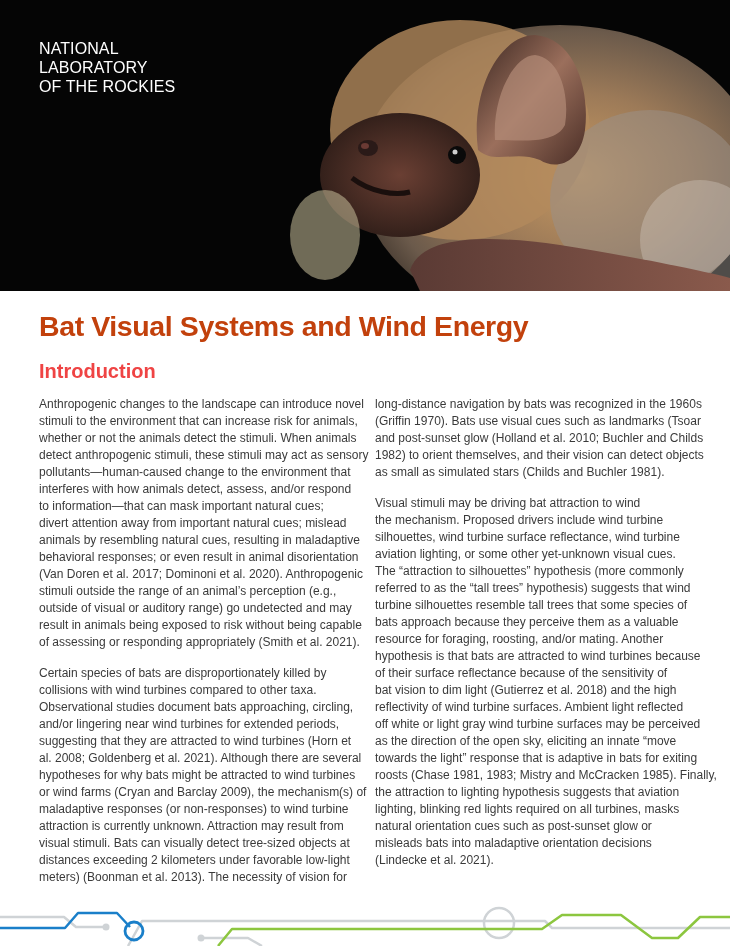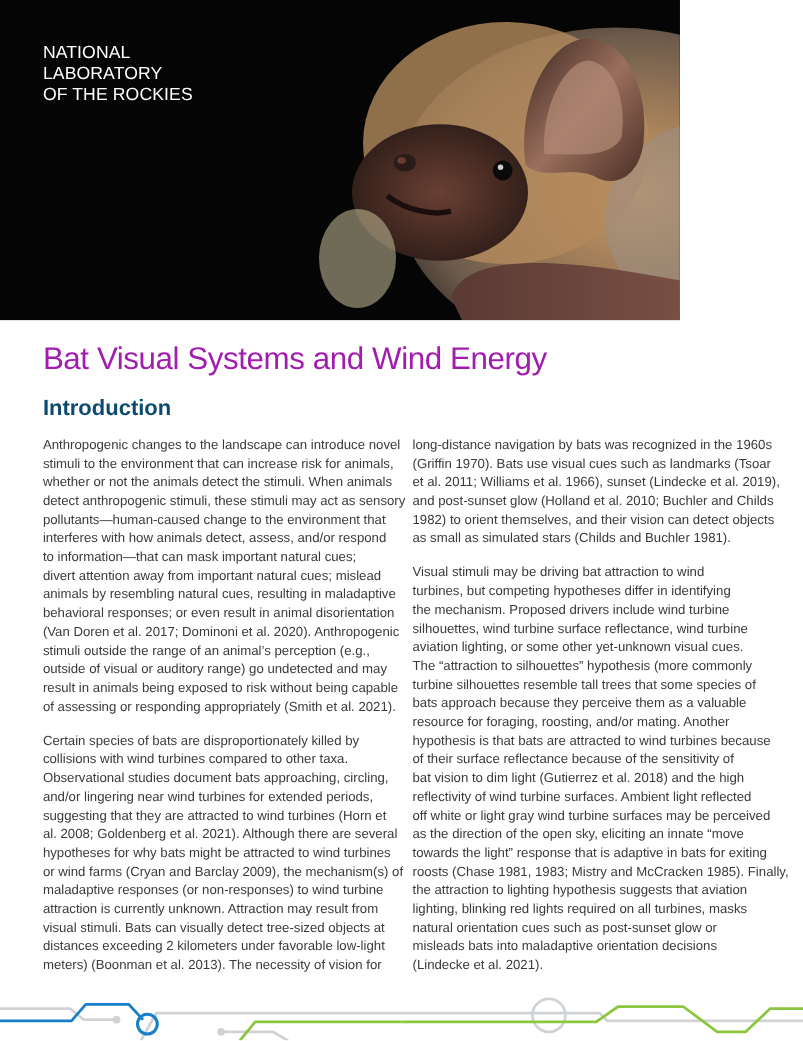--- a/index.html
+++ b/index.html
@@ -2,38 +2,38 @@
 <html><head>
 <meta charset="utf-8">
 <style>
   html, body { margin: 0; padding: 0; }
   body {
     width: 730px; height: 946px; overflow: hidden; position: relative;
     background: #ffffff; color: #2b2b2b;
     font-family: "Liberation Sans", "DejaVu Sans", sans-serif;
   }
   .hero {
-    position: absolute; left: 0; top: 0; width: 618px; height: 291px;
+    position: absolute; left: 0; top: 0; width: 730px; height: 291px;
     background: #050505; overflow: hidden;
   }
   .hero svg { position: absolute; left: 0; top: 0; }
   .org-name {
     position: absolute; left: 39px; top: 39px;
     color: #ffffff; font-size: 16px; line-height: 19px; letter-spacing: 0.1px;
     font-family: "Liberation Sans", sans-serif; text-transform: uppercase;
   }
   .org-name div { white-space: nowrap; }
   .title {
     position: absolute; left: 39px; top: 310px; margin: 0;
-    font-size: 28.5px; font-weight: normal; color: #a21caf; letter-spacing: -0.4px;
+    font-size: 28.5px; font-weight: bold; color: #c2410c; letter-spacing: -0.4px;
     white-space: nowrap;
   }
   .section-heading {
     position: absolute; left: 39px; top: 360px; margin: 0;
-    font-size: 20px; font-weight: bold; color: #0c4a6e; white-space: nowrap;
+    font-size: 20px; font-weight: bold; color: #ef4444; white-space: nowrap;
   }
   .col {
     position: absolute; top: 396px; font-size: 12px; line-height: 17px; color: #3a3a3a;
   }
   .col-left { left: 39px; width: 325px; }
   .col-right { left: 375px; width: 345px; }
   .col p { margin: 0 0 14px 0; }
   .line { display: block; white-space: nowrap; }
   .footer-deco { position: absolute; left: 0; top: 896px; }
 </style>
@@ -129,32 +129,31 @@
     <span class="line">visual stimuli. Bats can visually detect tree-sized objects at</span>
     <span class="line">distances exceeding 2 kilometers under favorable low-light</span>
     <span class="line">meters) (Boonman et al. 2013). The necessity of vision for</span>
   </p>
 </div>
 
 <div class="col col-right">
   <p>
     <span class="line">long-distance navigation by bats was recognized in the 1960s</span>
     <span class="line">(Griffin 1970). Bats use visual cues such as landmarks (Tsoar</span>
-    <span class="line">et al. 2011; Williams et al. 1966), sunset (Lindecke et al. 2019),</span>
     <span class="line">and post-sunset glow (Holland et al. 2010; Buchler and Childs</span>
     <span class="line">1982) to orient themselves, and their vision can detect objects</span>
     <span class="line">as small as simulated stars (Childs and Buchler 1981).</span>
   </p>
   <p>
     <span class="line">Visual stimuli may be driving bat attraction to wind</span>
-    <span class="line">turbines, but competing hypotheses differ in identifying</span>
     <span class="line">the mechanism. Proposed drivers include wind turbine</span>
     <span class="line">silhouettes, wind turbine surface reflectance, wind turbine</span>
     <span class="line">aviation lighting, or some other yet-unknown visual cues.</span>
     <span class="line">The “attraction to silhouettes” hypothesis (more commonly</span>
+    <span class="line">referred to as the “tall trees” hypothesis) suggests that wind</span>
     <span class="line">turbine silhouettes resemble tall trees that some species of</span>
     <span class="line">bats approach because they perceive them as a valuable</span>
     <span class="line">resource for foraging, roosting, and/or mating. Another</span>
     <span class="line">hypothesis is that bats are attracted to wind turbines because</span>
     <span class="line">of their surface reflectance because of the sensitivity of</span>
     <span class="line">bat vision to dim light (Gutierrez et al. 2018) and the high</span>
     <span class="line">reflectivity of wind turbine surfaces. Ambient light reflected</span>
     <span class="line">off white or light gray wind turbine surfaces may be perceived</span>
     <span class="line">as the direction of the open sky, eliciting an innate “move</span>
     <span class="line">towards the light” response that is adaptive in bats for exiting</span>

